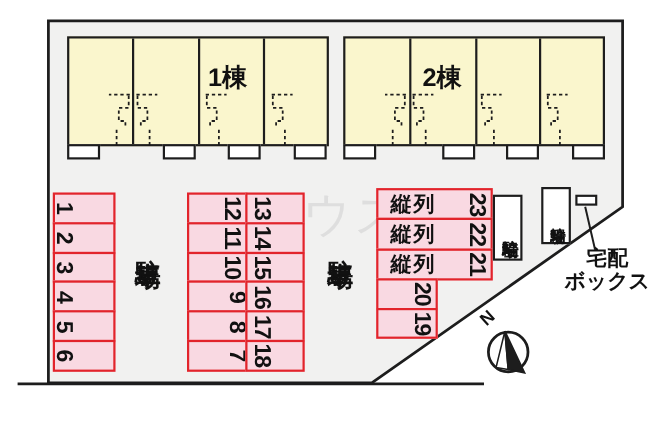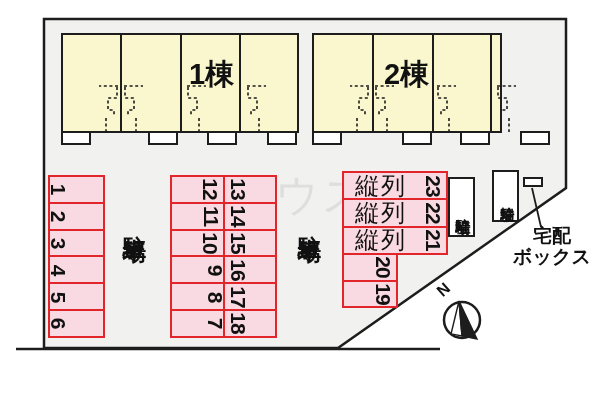--- a/index.html
+++ b/index.html
@@ -8,36 +8,36 @@
   svg{position:absolute;left:0;top:0;}
   #base-svg{z-index:0;}
   #overlay-svg{z-index:6;pointer-events:none;}
 
   .watermark{position:absolute;left:228px;top:166px;z-index:1;font-size:44px;letter-spacing:2px;
              color:#b9b9b9;opacity:.32;white-space:nowrap;}
 
   .building{position:absolute;top:33px;height:100px;box-sizing:border-box;
             background:#faf6cd;border:2.5px solid #1d1d1d;z-index:2;}
   #building-1{left:61px;width:238px;}
-  #building-2{left:312px;width:190px;}
+  #building-2{left:312px;width:238px;}
   .unit-divider{position:absolute;top:0;width:2px;height:100%;background:#1d1d1d;}
-  .building-label{position:absolute;top:20px;font-size:29px;font-weight:bold;white-space:nowrap;z-index:3;}
+  .building-label{position:absolute;top:20px;font-size:23px;font-weight:bold;white-space:nowrap;z-index:3;}
   #building-1 .building-label{left:126px;}
   #building-2 .building-label{left:70px;}
   .porch{position:absolute;top:131px;width:30px;height:14px;box-sizing:border-box;
          background:#fff;border:2px solid #1d1d1d;z-index:3;}
 
   .pblock{position:absolute;z-index:3;}
   .pcell{position:relative;box-sizing:border-box;background:#f9d9e2;border:2px solid #e2242b;}
   .pcell + .pcell{margin-top:-2px;}
   .pnum{position:absolute;top:50%;font-size:21px;font-weight:bold;letter-spacing:-1px;
         transform:translateY(-50%) rotate(90deg);line-height:1;white-space:nowrap;}
   .pnum.al{left:3px;}  .pnum.ar{right:2px;}
   .tandem-label{position:absolute;left:11px;top:50%;transform:translateY(-50%);
-        font-size:24px;font-weight:normal;letter-spacing:2px;white-space:nowrap;}
+        font-size:19px;font-weight:bold;letter-spacing:2px;white-space:nowrap;}
   .tandem-num{right:16px;}
   .tail-num{right:4px;}
 
   .vtext{position:absolute;z-index:3;writing-mode:vertical-rl;text-orientation:upright;
          line-height:1;white-space:nowrap;}
   .parking-label{font-size:23px;font-weight:bold;letter-spacing:3px;}
   #parking-label-left{left:123px;top:217px;}
   #parking-label-mid{left:298px;top:217px;}
   .bike-box{box-sizing:border-box;background:#fff;border:2px solid #1d1d1d;
             font-size:15px;font-weight:bold;letter-spacing:1px;padding:3px 2px;text-align:center;z-index:3;}

